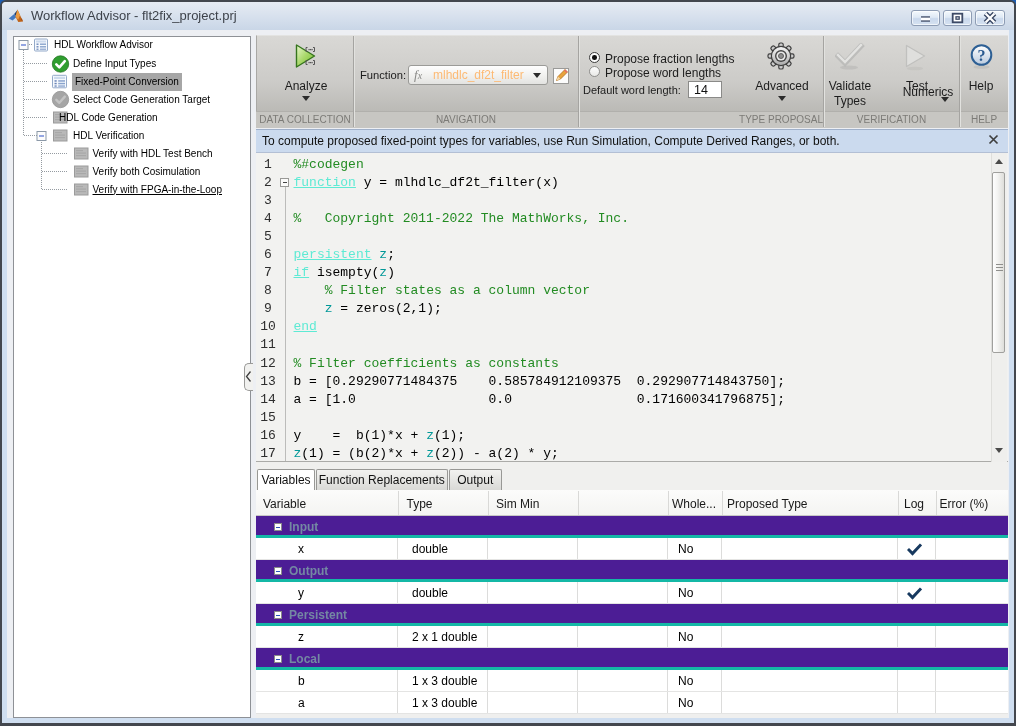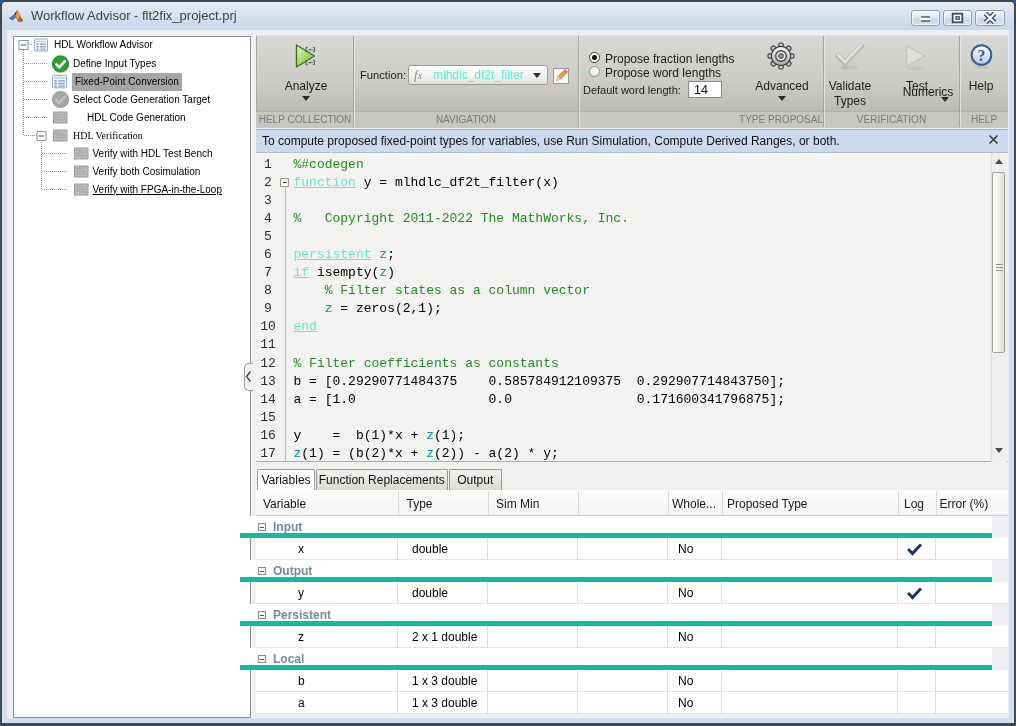--- a/index.html
+++ b/index.html
@@ -38,21 +38,21 @@
 .grip{position:absolute;left:2.5px;width:7px;height:1px;background:#8f8f8c;}
 .sarr-up{position:absolute;width:0;height:0;border-left:4px solid transparent;border-right:4px solid transparent;border-bottom:5px solid #4b4b4a;}
 .sarr-dn{position:absolute;width:0;height:0;border-left:4px solid transparent;border-right:4px solid transparent;border-top:5px solid #4b4b4a;}
 #tabbar{position:absolute;left:256px;top:462px;width:752px;height:28px;background:#f0f0ee;}
 .tab{position:absolute;top:469px;height:21px;line-height:20px;font-size:12px;color:#111;text-align:center;
   border:1px solid #989895;border-bottom:none;border-radius:2px 2px 0 0;background:linear-gradient(#f2f2f0,#d9d9d6);}
 .tab.active{background:#ffffff;height:21px;z-index:2;}
 #thead{position:absolute;left:256px;top:490px;width:752px;height:26px;background:linear-gradient(#fcfcfb,#f4f4f2);border-bottom:1px solid #c7c7c5;}
 .hlabel{position:absolute;top:490px;height:26px;line-height:28px;font-size:12px;color:#191919;white-space:nowrap;}
 .colsep{position:absolute;width:1px;background:#d9d9d7;}
-.grow{position:absolute;left:240px;width:752px;height:22px;background:#ffffff;border-bottom:5px solid #14b8a6;}
+.grow{position:absolute;left:256px;width:752px;height:22px;background:#4c1d95;border-bottom:3px solid #14b8a6;}
 .grow .gicon{position:absolute;left:18px;top:7px;width:8px;height:8px;border:1px solid #8a8a8a;background:#fdfdfd;}
 .grow .gicon div{position:absolute;left:1px;top:2.5px;width:4px;height:1.2px;background:#2a52b8;}
 .grow .glab{position:absolute;left:33px;top:0;height:22px;line-height:22px;font-size:12px;font-weight:bold;color:#7488a3;}
 .drow{position:absolute;left:256px;width:752px;height:22px;background:#fff;border-bottom:1px solid #e4e4e3;display:flex;}
 .cell{height:100%;border-right:1px solid #dcdcdb;font-size:12px;line-height:22px;color:#000;white-space:nowrap;}
 </style></head>
 <body>
 <div id="win"></div>
 <div id="frame"></div>
 <div id="titlebar"></div>
@@ -174,33 +174,33 @@
     <rect x="0.5" y="0.5" width="13.5" height="11" fill="#b9b9b9" stroke="#9b9b9b"></rect>
     <rect x="2" y="2.5" width="7" height="1.2" fill="#a8a8a8"></rect>
     <rect x="2" y="5" width="10" height="1.2" fill="#a8a8a8"></rect>
     <rect x="2" y="7.5" width="10" height="1.2" fill="#a8a8a8"></rect>
   </g>
 </svg>
 <div class="trow" style="left:54px;top:36px;">HDL Workflow Advisor</div>
 <div class="trow" style="left:73px;top:55px;">Define Input Types</div>
 <div class="trow" style="left:72px;top:72.5px;"><span style="background:#a6a6a6;padding:0 3px;display:inline-block;">Fixed-Point Conversion</span></div>
 <div class="trow" style="left:73px;top:90.5px;">Select Code Generation Target</div>
-<div class="trow" style="left:87px;top:108.5px;">HDL Code Generation</div>
-<div class="trow" style="left:73px;top:126.5px;font-family:Liberation Serif, serif;">HDL Verification</div>
+<div class="trow" style="left:59px;top:108.5px;">HDL Code Generation</div>
+<div class="trow" style="left:73px;top:126.5px;">HDL Verification</div>
 <div class="trow" style="left:92.5px;top:144.5px;">Verify with HDL Test Bench</div>
 <div class="trow" style="left:92.5px;top:162.5px;">Verify both Cosimulation</div>
 <div class="trow" style="left:92.5px;top:180.5px;text-decoration:underline;">Verify with FPGA-in-the-Loop</div>
 
 <div id="toolbar"></div>
 <div id="secband"></div>
 <div class="sep" style="left:353px;"></div>
 <div class="sep" style="left:578px;"></div>
 <div class="sep" style="left:823px;"></div>
 <div class="sep" style="left:959px;"></div>
-<div class="seclabel" style="left:257px;width:96px;">HELP COLLECTION</div>
+<div class="seclabel" style="left:257px;width:96px;">DATA COLLECTION</div>
 <div class="seclabel" style="left:354px;width:224px;">NAVIGATION</div>
 <div class="seclabel" style="left:579px;width:244px;text-align:right;">TYPE PROPOSAL</div>
 <div class="seclabel" style="left:824px;width:135px;">VERIFICATION</div>
 <div class="seclabel" style="left:960px;width:48px;">HELP</div>
 
 <svg class="abs" style="left:294px;top:43px;" width="26" height="26" viewBox="0 0 26 26">
   <defs>
       <linearGradient id="grn" x1="0" y1="0" x2="1" y2="1">
     <stop offset="0" stop-color="#eaf7d0"></stop>
         <stop offset="0.5" stop-color="#a8d869"></stop>
@@ -220,21 +220,21 @@
       <rect x="16" y="19" width="1.2" height="1.2"></rect>
       <rect x="17.5" y="19" width="1.2" height="1.2"></rect>
   </g>
 </svg>
 <div class="tbtext" style="left:276px;top:79px;width:60px;">Analyze</div>
 <div class="darr" style="left:301.5px;top:95.5px;"></div>
 
 <div class="tbtext" style="left:360px;top:68.5px;text-align:left;font-size:11.2px;">Function:</div>
 <div class="abs" style="left:408px;top:65px;width:140px;height:20px;border:1px solid #9b9b98;border-radius:3px;background:linear-gradient(#fefefe,#efefed 60%,#e3e3e1);"></div>
 <div class="abs" style="left:414px;top:67px;font-family:'Liberation Serif',serif;font-style:italic;font-size:13px;color:#8a8a88;">f<span style="font-size:10px;">x</span></div>
-<div class="abs" style="left:433px;top:68px;font-size:12px;color:#5eead4;">mlhdlc_df2t_filter</div>
+<div class="abs" style="left:433px;top:68px;font-size:12px;color:#fdba74;">mlhdlc_df2t_filter</div>
 <div class="darr" style="left:533px;top:72.5px;"></div>
 <div class="abs" style="left:553px;top:67px;width:17px;height:17px;">
   <svg width="17" height="17" viewBox="0 0 17 17">
     <rect x="0.5" y="1.5" width="15" height="15" fill="#fcfcfc" stroke="#9a9a98"></rect>
     <polygon points="3.5,13.5 5,9.5 12,2.5 14.5,5 7.5,12 3.5,13.5" fill="#e8a33d" stroke="#b06f1e" stroke-width="0.8"></polygon>
     <polygon points="12,2.5 14.5,5 13.5,6 11,3.5" fill="#e86a6a"></polygon>
     <polygon points="3.5,13.5 5,9.5 7.5,12" fill="#f5d9a8"></polygon>
   </svg>
 </div>
 

